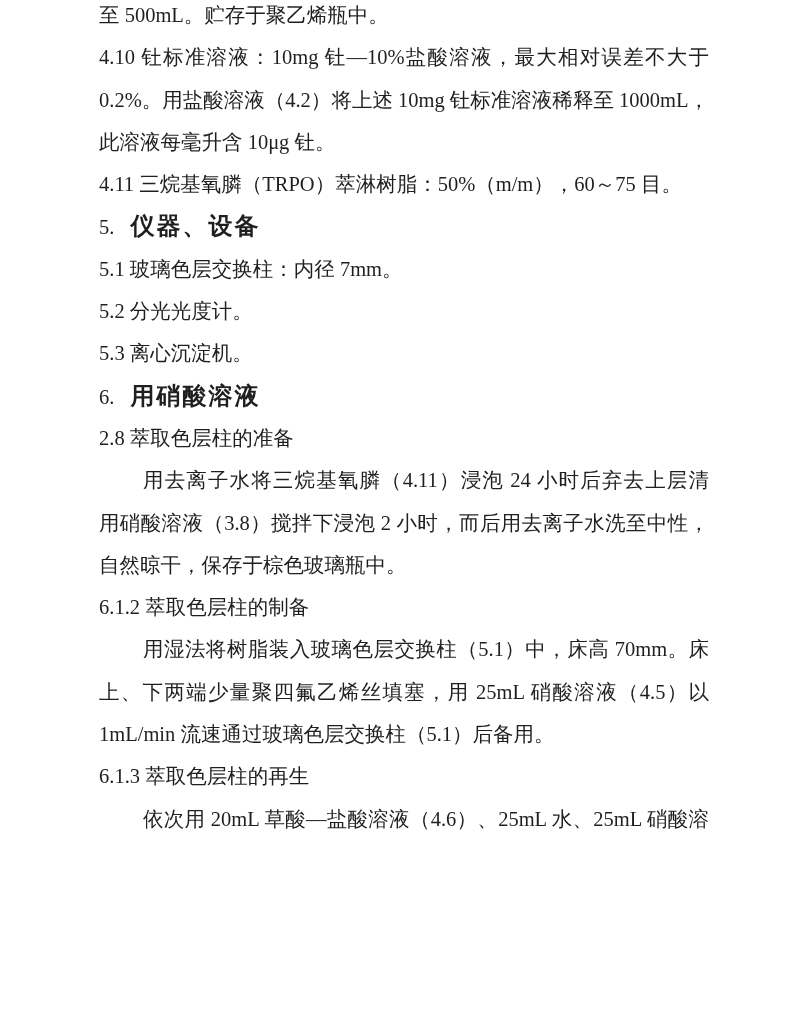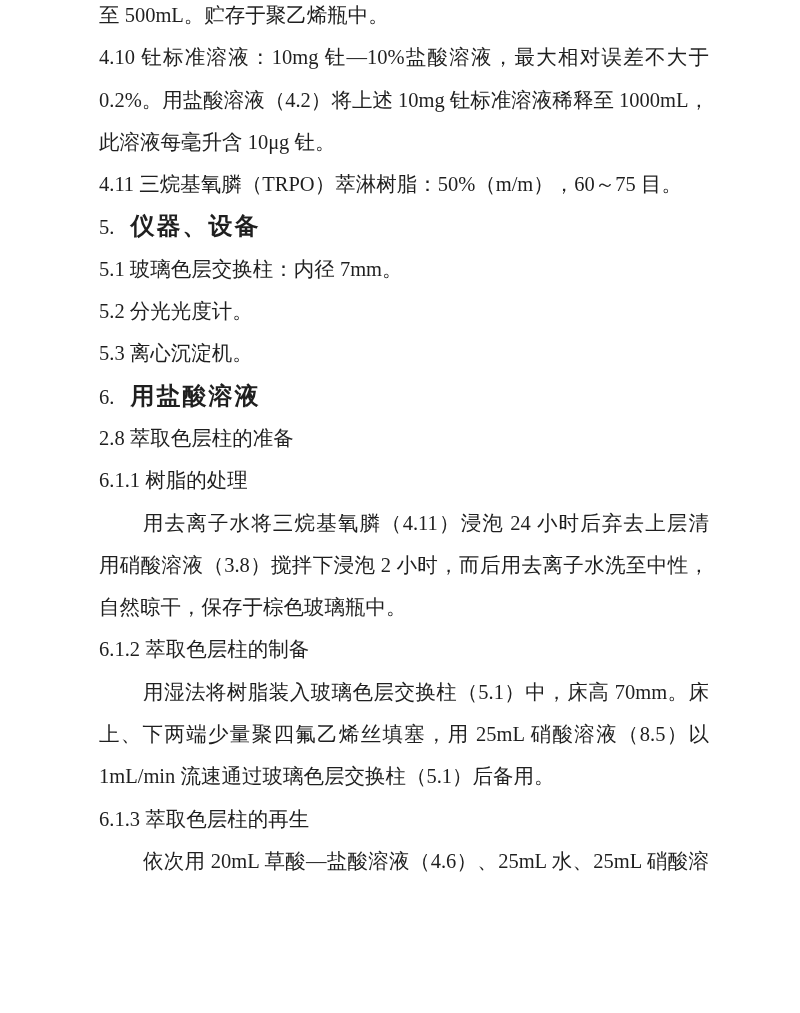--- a/index.html
+++ b/index.html
@@ -79,30 +79,29 @@
     <p class="ln just">0.2%。用盐酸溶液（4.2）将上述 10mg 钍标准溶液稀释至 1000mL，</p>
     <p class="ln">此溶液每毫升含 10μg 钍。</p>
     <p class="ln">4.11 三烷基氧膦（TRPO）萃淋树脂：50%（m/m），60～75 目。</p>
 
     <p class="ln heading"><span class="hnum">5.</span><span class="hlabel">仪器、设备</span></p>
 
     <p class="ln">5.1 玻璃色层交换柱：内径 7mm。</p>
     <p class="ln">5.2 分光光度计。</p>
     <p class="ln">5.3 离心沉淀机。</p>
 
-    <p class="ln heading"><span class="hnum">6.</span><span class="hlabel">用盐酸溶液</span></p>
+    <p class="ln heading"><span class="hnum">6.</span><span class="hlabel">用硝酸溶液</span></p>
 
     <p class="ln">2.8 萃取色层柱的准备</p>
-    <p class="ln">6.1.1 树脂的处理</p>
     <p class="ln just indent">用去离子水将三烷基氧膦（4.11）浸泡 24 小时后弃去上层清液。</p>
     <p class="ln just">用硝酸溶液（3.8）搅拌下浸泡 2 小时，而后用去离子水洗至中性，</p>
     <p class="ln">自然晾干，保存于棕色玻璃瓶中。</p>
     <p class="ln">6.1.2 萃取色层柱的制备</p>
     <p class="ln just indent">用湿法将树脂装入玻璃色层交换柱（5.1）中，床高 70mm。床的</p>
-    <p class="ln just">上、下两端少量聚四氟乙烯丝填塞，用 25mL 硝酸溶液（8.5）以</p>
+    <p class="ln just">上、下两端少量聚四氟乙烯丝填塞，用 25mL 硝酸溶液（4.5）以</p>
     <p class="ln">1mL/min 流速通过玻璃色层交换柱（5.1）后备用。</p>
     <p class="ln">6.1.3 萃取色层柱的再生</p>
     <p class="ln just indent">依次用 20mL 草酸—盐酸溶液（4.6）、25mL 水、25mL 硝酸溶液</p>
   </div>
 
   <div class="footer">
     <span class="dash">—</span>
     <span class="pagenum">45</span>
     <span class="dash">—</span>
   </div>

